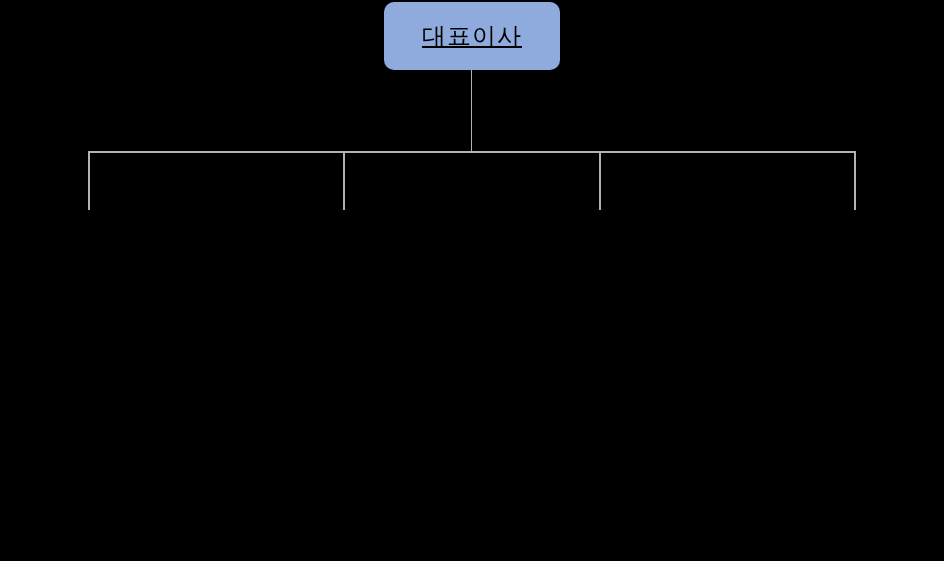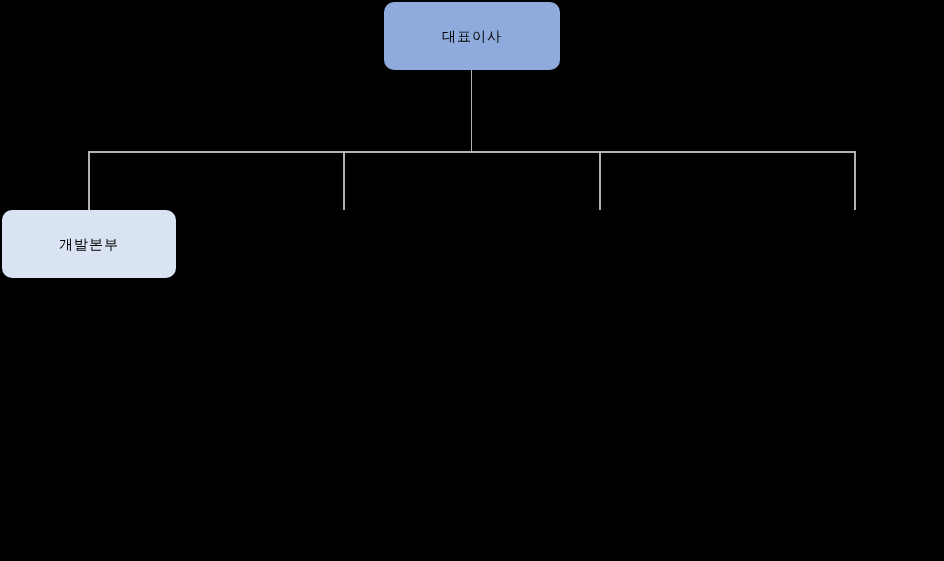--- a/index.html
+++ b/index.html
@@ -15,25 +15,26 @@
   }
   .node {
     position: absolute;
     height: 68px;
     border-radius: 10px;
     display: flex;
     align-items: center;
     justify-content: center;
   }
   .node-label {
-    font-size: 14px;
+    font-size: 24px;
     font-weight: 400;
     letter-spacing: 1px;
     white-space: nowrap;
     line-height: 1;
+    text-decoration: underline;
   }
   .node-root  { left: 384px; top: 2px;   width: 176px; }
   .node-c0    { left: 2px;   top: 210px; width: 174px; }
   .node-c1    { left: 256px; top: 210px; width: 176px; }
   .node-c2    { left: 512px; top: 210px; width: 176px; }
   .node-c3    { left: 767px; top: 210px; width: 174px; }
 
   .line { position: absolute; }
   .line.v { width: 1.5px; }
   .line.h { height: 1.5px; }
@@ -54,20 +55,17 @@
   <div class="line h rail" style="background-color: rgb(179, 179, 179);"></div>
   <div class="line v drop-c0" style="background-color: rgb(179, 179, 179);"></div>
   <div class="line v drop-c1" style="background-color: rgb(179, 179, 179);"></div>
   <div class="line v drop-c2" style="background-color: rgb(179, 179, 179);"></div>
   <div class="line v drop-c3" style="background-color: rgb(179, 179, 179);"></div>
 
   <div class="node node-root" style="background-color: rgb(143, 170, 220);">
     <span class="node-label" style="color: rgb(0, 0, 0);">대표이사</span>
   </div>
 
-  <div class="node node-c0" style="background-color: rgb(218, 227, 243);">
-    <span class="node-label" style="color: rgb(0, 0, 0);">개발본부</span>
-  </div>
 
 
 
 
 </div>
 
 </body></html>

